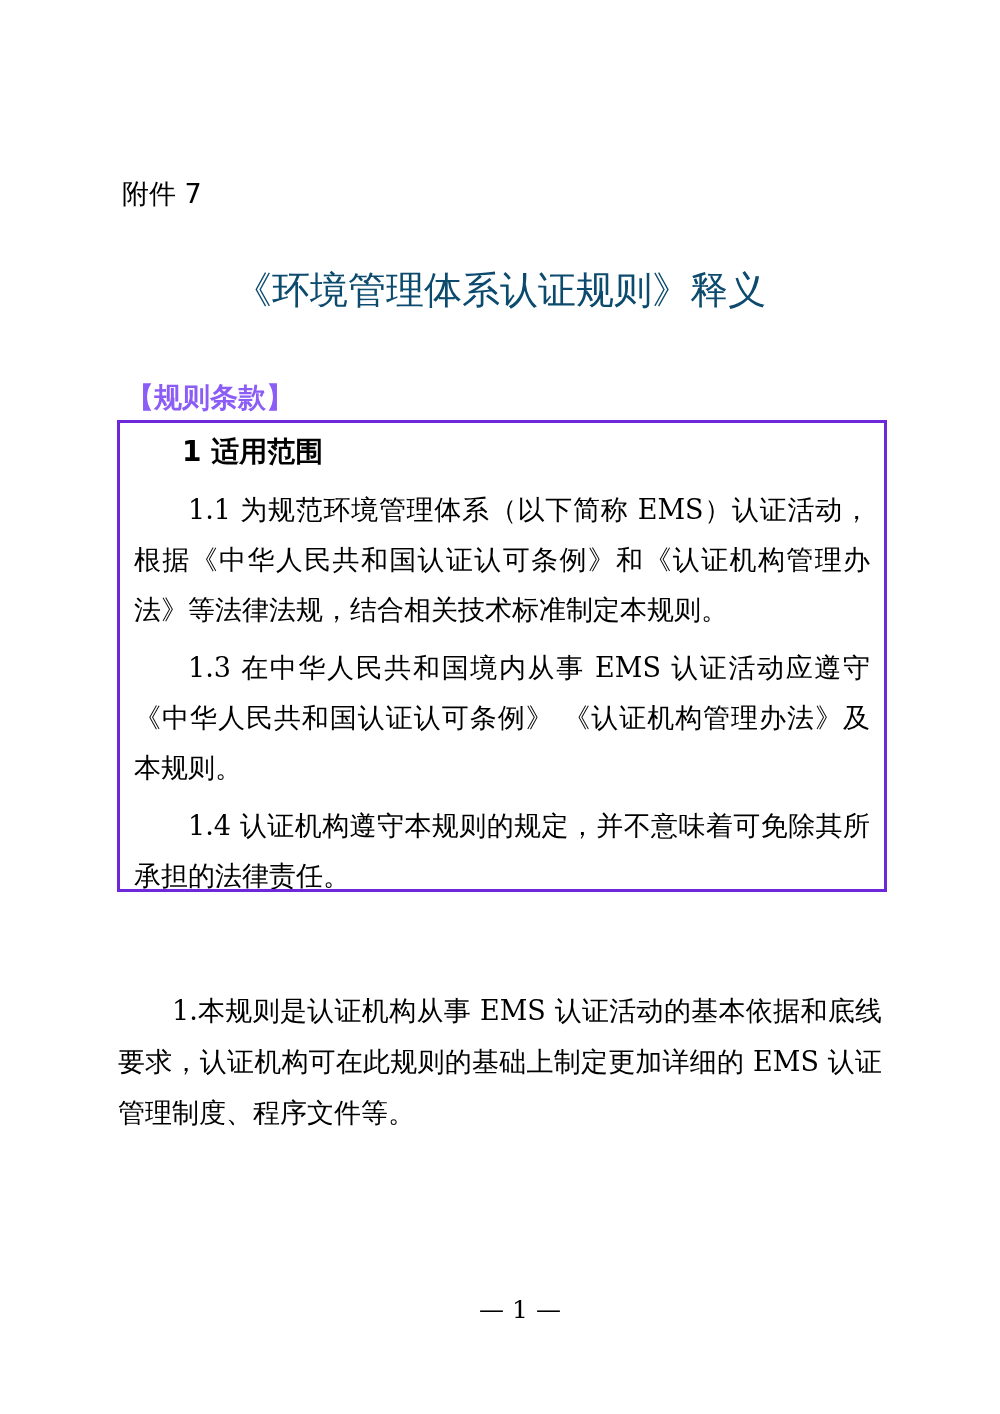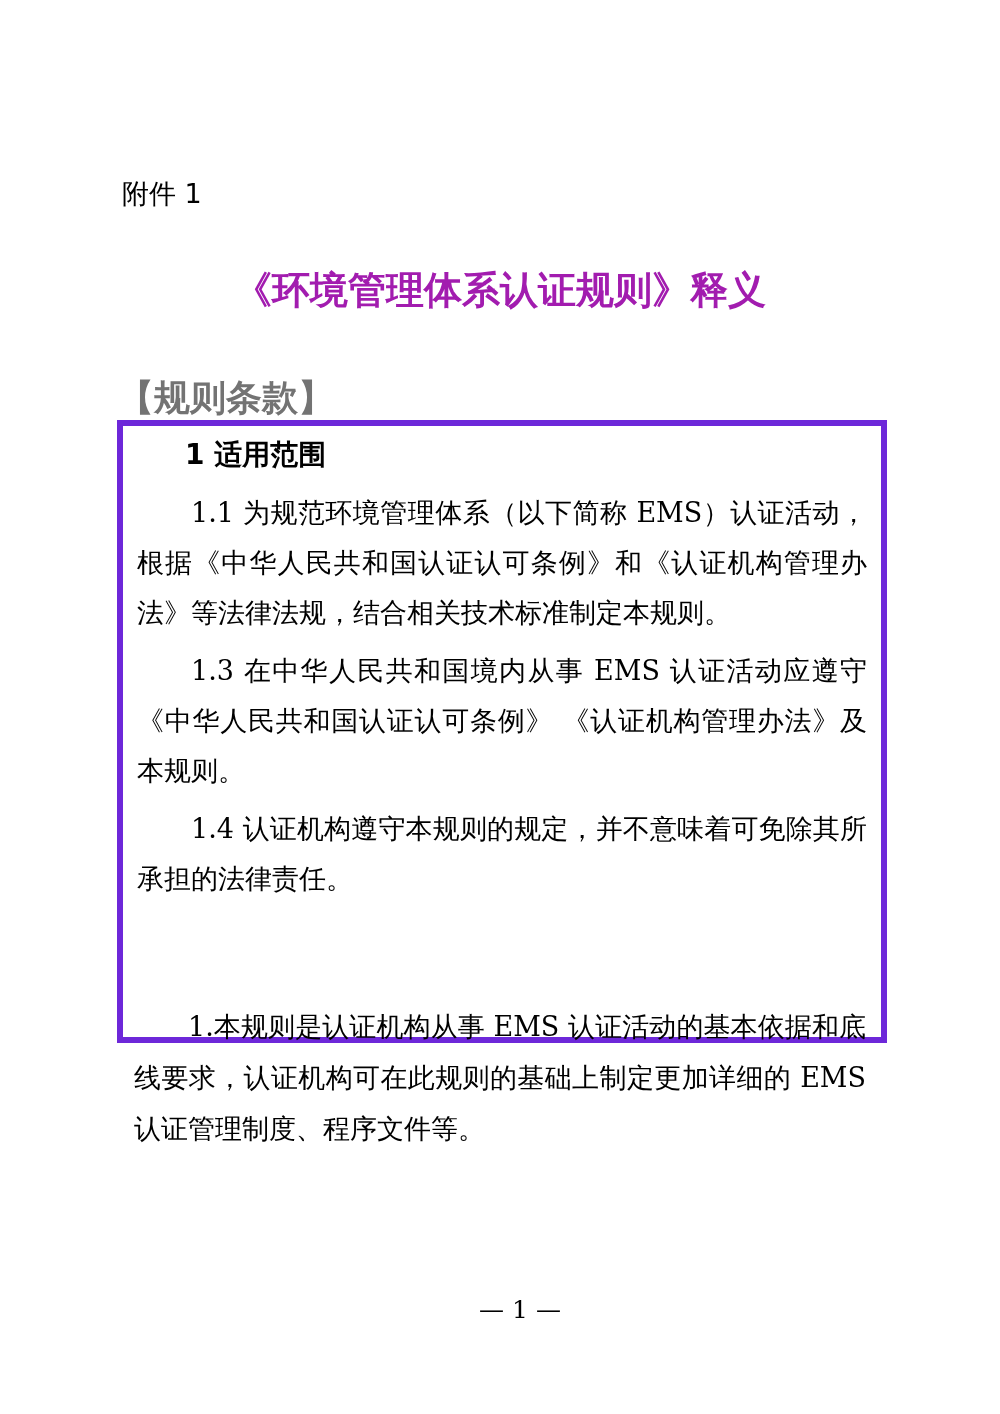--- a/index.html
+++ b/index.html
@@ -27,45 +27,45 @@
   }
   .doc-title {
     position: absolute;
     left: 0;
     top: 264px;
     width: 100%;
     margin: 0;
     text-align: center;
     font-family: "DejaVu Serif", "Liberation Serif", serif;
     font-size: 38px;
-    font-weight: bold;
+    font-weight: normal;
     line-height: 52px;
     letter-spacing: 0px;
-    color: #a21caf;
+    color: #0c4a6e;
   }
   .section-header {
     position: absolute;
-    left: 118px;
+    left: 126px;
     font-family: "DejaVu Sans", "Liberation Sans", sans-serif;
-    font-size: 36px;
+    font-size: 28px;
     font-weight: bold;
     line-height: 34px;
-    color: #737373;
+    color: #8b5cf6;
   }
   .section-header.rule-clauses { top: 381px; }
   .section-header.interpretation { top: 934px; }
 
   .rule-box {
     position: absolute;
     left: 117px;
     top: 420px;
     width: 770px;
-    height: 623px;
+    height: 472px;
     box-sizing: border-box;
-    border: 6px solid #6d28d9;
+    border: 3px solid #6d28d9;
     padding: 4px 6px 0 6px;
     overflow: hidden;
   }
   .rule-box .box-heading {
     margin: 0;
     font-family: "DejaVu Sans", "Liberation Sans", sans-serif;
     font-size: 28px;
     font-weight: bold;
     line-height: 50px;
     text-indent: 2em;
@@ -78,21 +78,21 @@
     text-align: justify;
     text-justify: inter-character;
   }
   .interpretation-body {
     position: absolute;
     left: 118px;
     top: 985px;
     width: 764px;
   }
   .interpretation-body .para {
-    margin: 16px;
+    margin: 0;
     font-size: 27px;
     line-height: 51px;
     text-indent: 2em;
     text-align: justify;
     text-justify: inter-character;
   }
   .page-footer {
     position: absolute;
     left: 0;
     top: 1295px;
@@ -103,21 +103,21 @@
     padding-left: 40px;
     box-sizing: border-box;
     color: #000000;
   }
 </style>
 </head>
 <body>
 
 <div class="page">
 
-  <div class="attachment-label">附件 1</div>
+  <div class="attachment-label">附件 7</div>
 
   <h1 class="doc-title">《环境管理体系认证规则》释义</h1>
 
   <div class="section-header rule-clauses">【规则条款】</div>
 
   <div class="rule-box">
     <p class="box-heading">1 适用范围</p>
     <p class="clause">1.1 为规范环境管理体系（以下简称 EMS）认证活动，根据《中华人民共和国认证认可条例》和《认证机构管理办法》等法律法规，结合相关技术标准制定本规则。</p>
     <p class="clause">1.3 在中华人民共和国境内从事 EMS 认证活动应遵守《中华人民共和国认证认可条例》 《认证机构管理办法》及本规则。</p>
     <p class="clause">1.4 认证机构遵守本规则的规定，并不意味着可免除其所承担的法律责任。</p>

